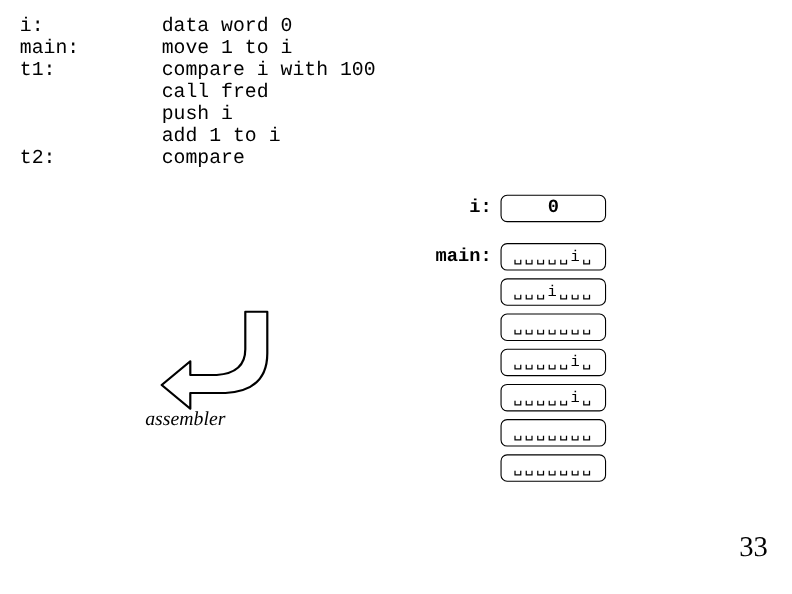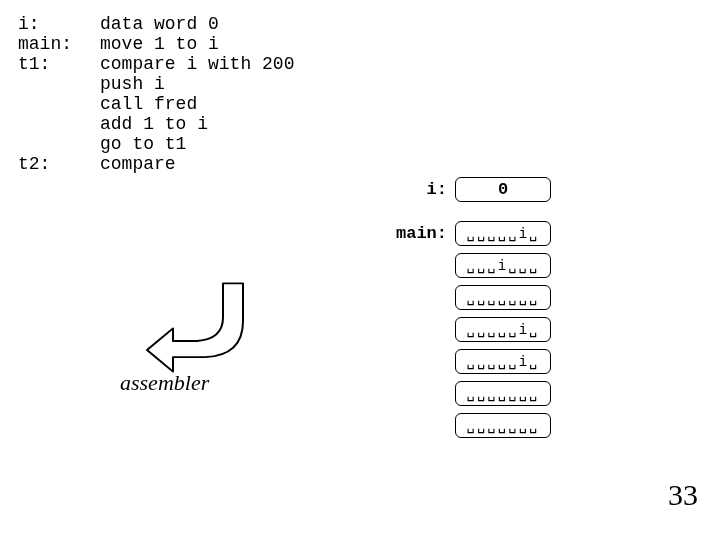--- a/index.html
+++ b/index.html
@@ -17,33 +17,33 @@
   .code-area {
     position: absolute;
     top: 14px;
     left: 18px;
   }
   .code-row { display: flex; }
   .label-col {
     width: 82px;
     white-space: nowrap;
   }
-  .instr-col { white-space: nowrap; }
+  .instr-col { white-space: nowrap; margin-left: 47px; }
   .arrow-wrap {
     position: absolute;
     top: 278px;
     left: 145px;
   }
   .assembler-label {
     position: absolute;
     top: 370px;
-    left: 120px;
+    left: 132px;
     font-family: "Times New Roman", Times, serif;
     font-style: italic;
-    font-size: 22px;
+    font-size: 18px;
     text-align: right;
   }
   .mem-area {
     position: absolute;
     top: 175px;
     left: 395px;
   }
   .mem-row {
     display: flex;
     align-items: center;
@@ -76,57 +76,53 @@
     font-size: 17px;
     font-weight: bold;
     letter-spacing: normal;
   }
   .mem-spacer { height: 12px; }
   .page-num {
     position: absolute;
     right: 22px;
     bottom: 28px;
     font-family: "Times New Roman", Times, serif;
-    font-size: 30px;
+    font-size: 26px;
   }
 </style>
 </head>
 <body>
 
 <div class="code-area">
   <div class="code-row">
       <span class="label-col">i:</span>
       <span class="instr-col">data word 0</span>
     </div>
   <div class="code-row">
       <span class="label-col">main:</span>
       <span class="instr-col">move 1 to i</span>
     </div>
   <div class="code-row">
       <span class="label-col">t1:</span>
-      <span class="instr-col">compare i with 200</span>
+      <span class="instr-col">compare i with 100</span>
     </div>
   <div class="code-row">
       <span class="label-col"></span>
+    </div>
+  <div class="code-row">
+      <span class="label-col"></span>
+      <span class="instr-col">call fred</span>
     </div>
   <div class="code-row">
       <span class="label-col"></span>
       <span class="instr-col">push i</span>
     </div>
   <div class="code-row">
       <span class="label-col"></span>
-      <span class="instr-col">call fred</span>
-    </div>
-  <div class="code-row">
-      <span class="label-col"></span>
       <span class="instr-col">add 1 to i</span>
-    </div>
-  <div class="code-row">
-      <span class="label-col"></span>
-      <span class="instr-col">go to t1</span>
     </div>
   <div class="code-row">
       <span class="label-col">t2:</span>
       <span class="instr-col">compare</span>
     </div>
 </div>
 
 <div class="arrow-wrap">
   <svg width="140" height="100" viewBox="0 0 140 100">
     <path d="M 78 6

